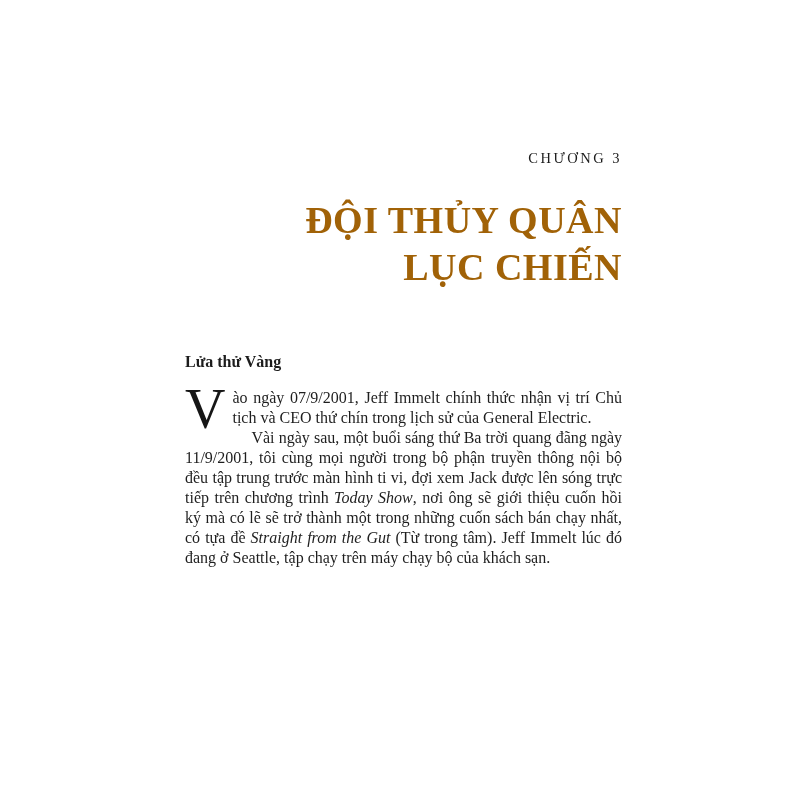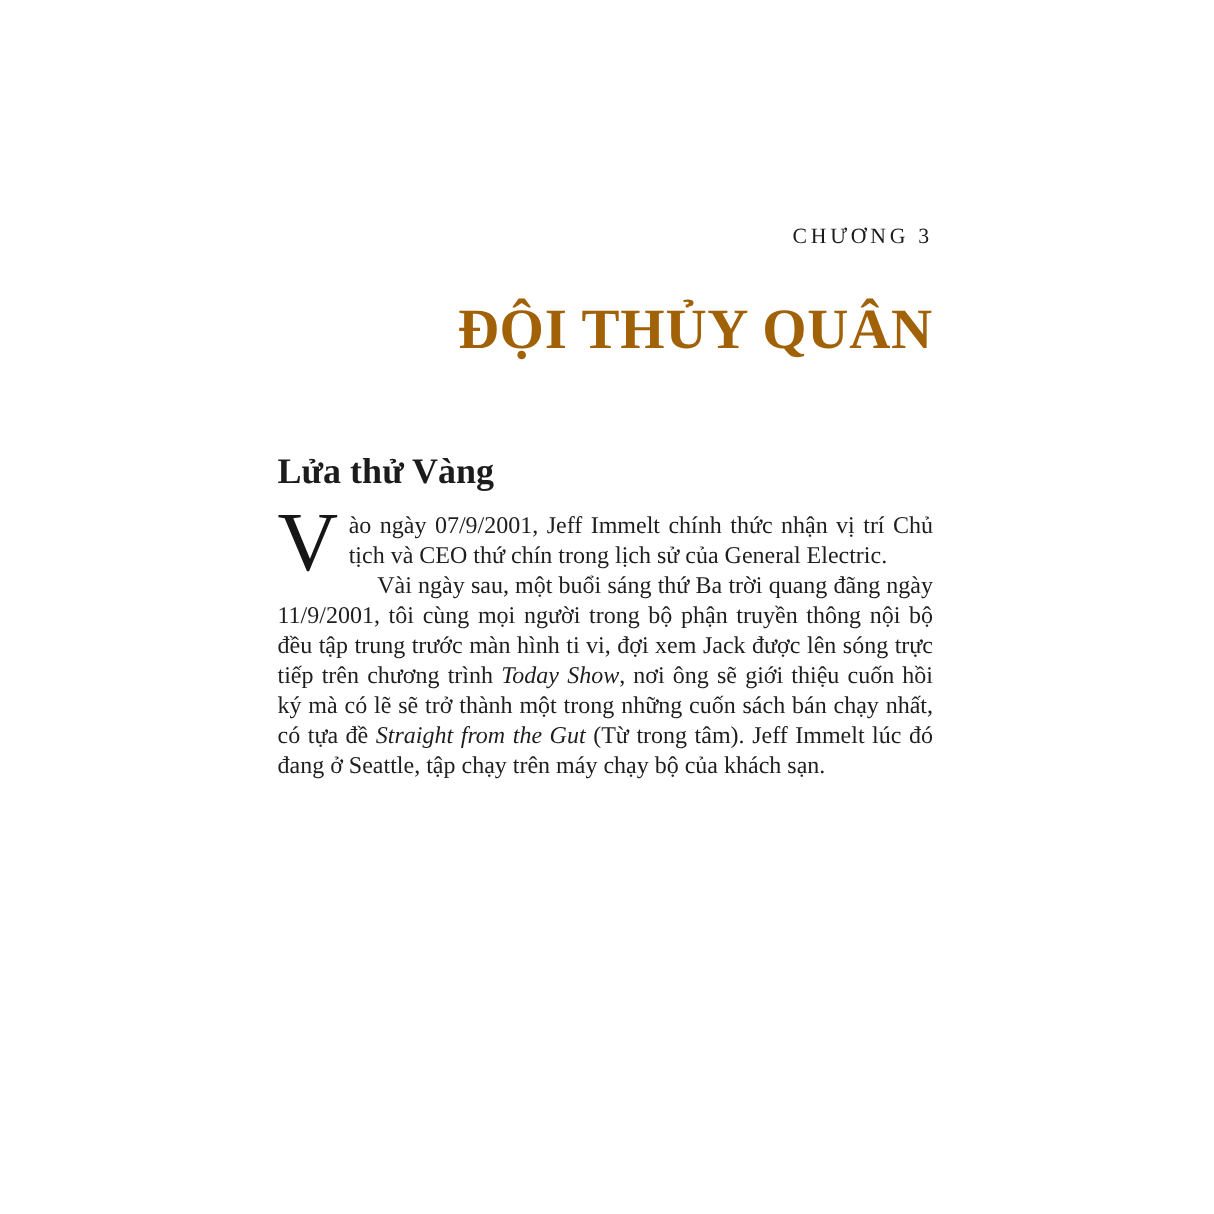--- a/index.html
+++ b/index.html
@@ -38,21 +38,21 @@
     font-weight: 700;
     text-align: right;
     letter-spacing: 0.5px;
     color: #a16207;
   }
   .chapter-title .title-line {
     display: block;
   }
   .section-heading {
     margin: 59px 0 0 0;
-    font-size: 24px;
+    font-size: 16px;
     line-height: 24px;
     font-weight: 700;
     text-align: left;
     color: #1c1c1c;
   }
   .body-text {
     margin-top: 14px;
     font-size: 16px;
     line-height: 20px;
     text-align: justify;
@@ -81,20 +81,21 @@
 </head>
 <body>
 
 <div class="page" style="background: rgb(255, 255, 255); color: rgb(28, 28, 28);">
   <div class="content">
 
     <div class="chapter-label">CHƯƠNG 3</div>
 
     <h1 class="chapter-title">
       <span class="title-line">ĐỘI THỦY QUÂN</span>
+      <span class="title-line">LỤC CHIẾN</span>
     </h1>
 
     <h2 class="section-heading">Lửa thử Vàng</h2>
 
     <div class="body-text">
       <p class="para first"><span class="dropcap">V</span><span>ào ngày 07/9/2001, Jeff Immelt chính thức nhận vị trí Chủ tịch và CEO thứ chín trong lịch sử của General Electric.</span></p>
       <p class="para indent">Vài ngày sau, một buổi sáng thứ Ba trời quang đãng ngày 11/9/2001, tôi cùng mọi người trong bộ phận truyền thông nội bộ đều tập trung trước màn hình ti vi, đợi xem Jack được lên sóng trực tiếp trên chương trình <em>Today Show</em>, nơi ông sẽ giới thiệu cuốn hồi ký mà có lẽ sẽ trở thành một trong những cuốn sách bán chạy nhất, có tựa đề <em>Straight from the Gut</em> (Từ trong tâm). Jeff Immelt lúc đó đang ở Seattle, tập chạy trên máy chạy bộ của khách sạn.</p>
     </div>
 
   </div>

